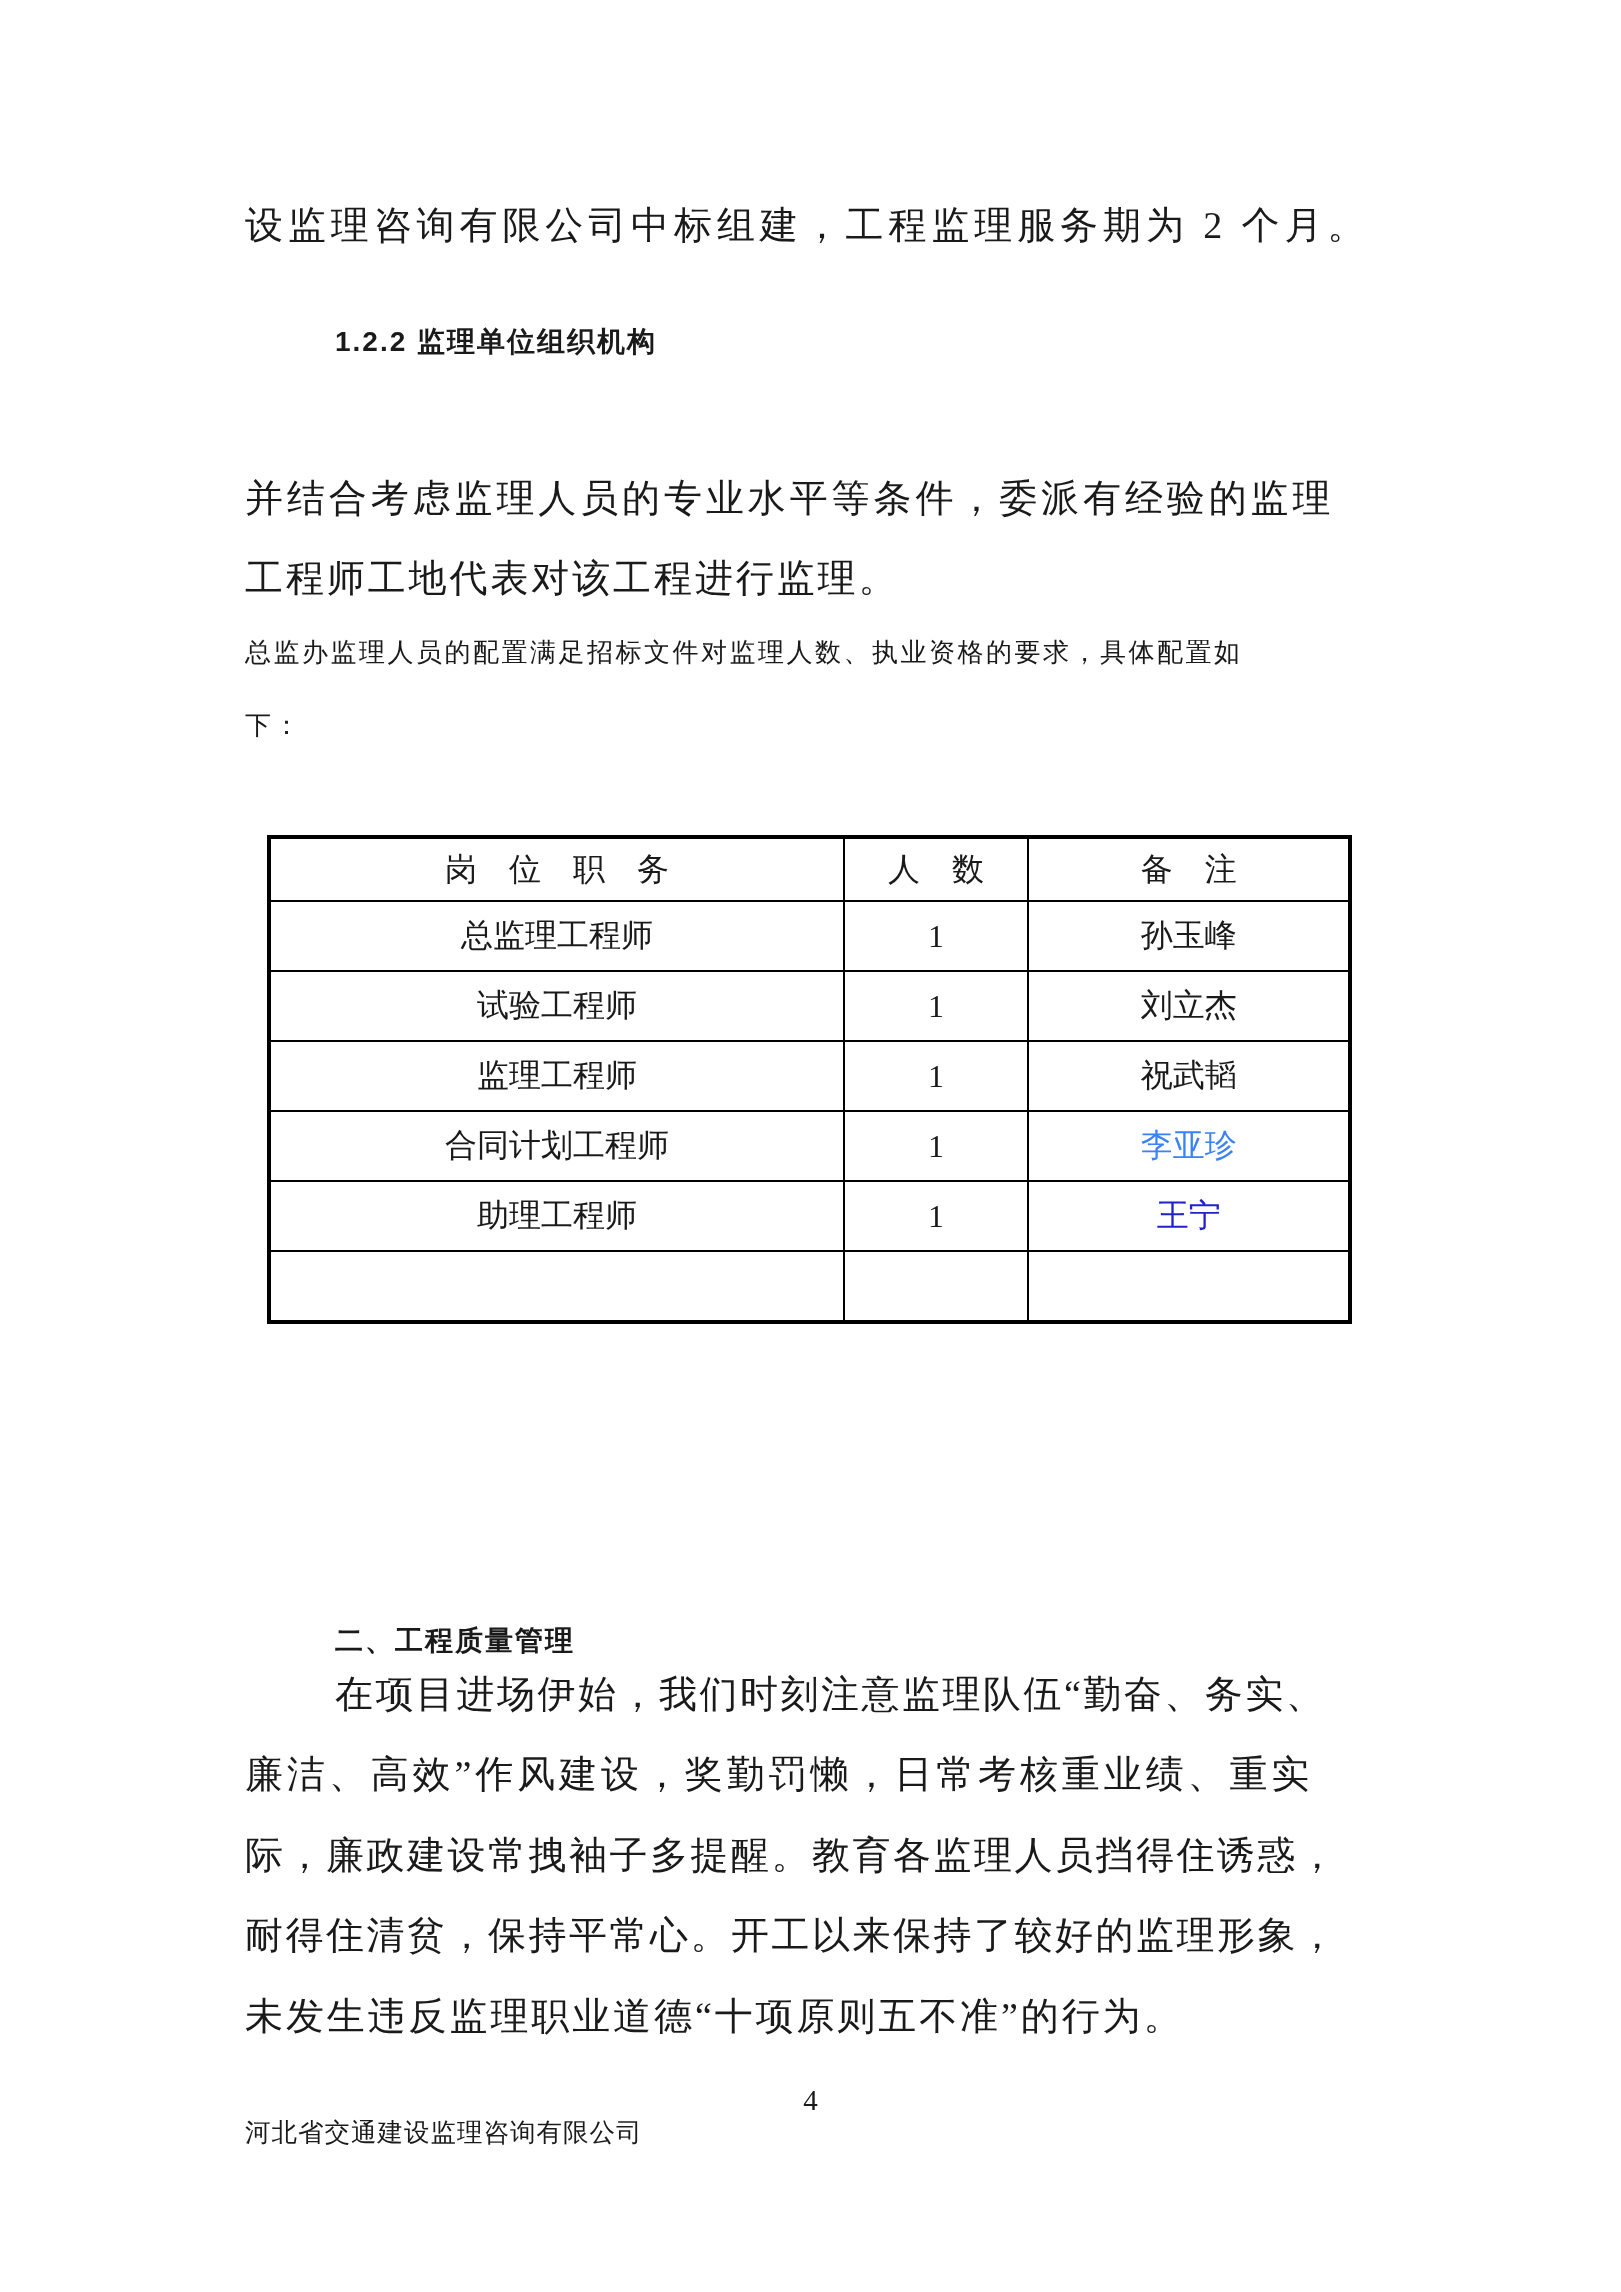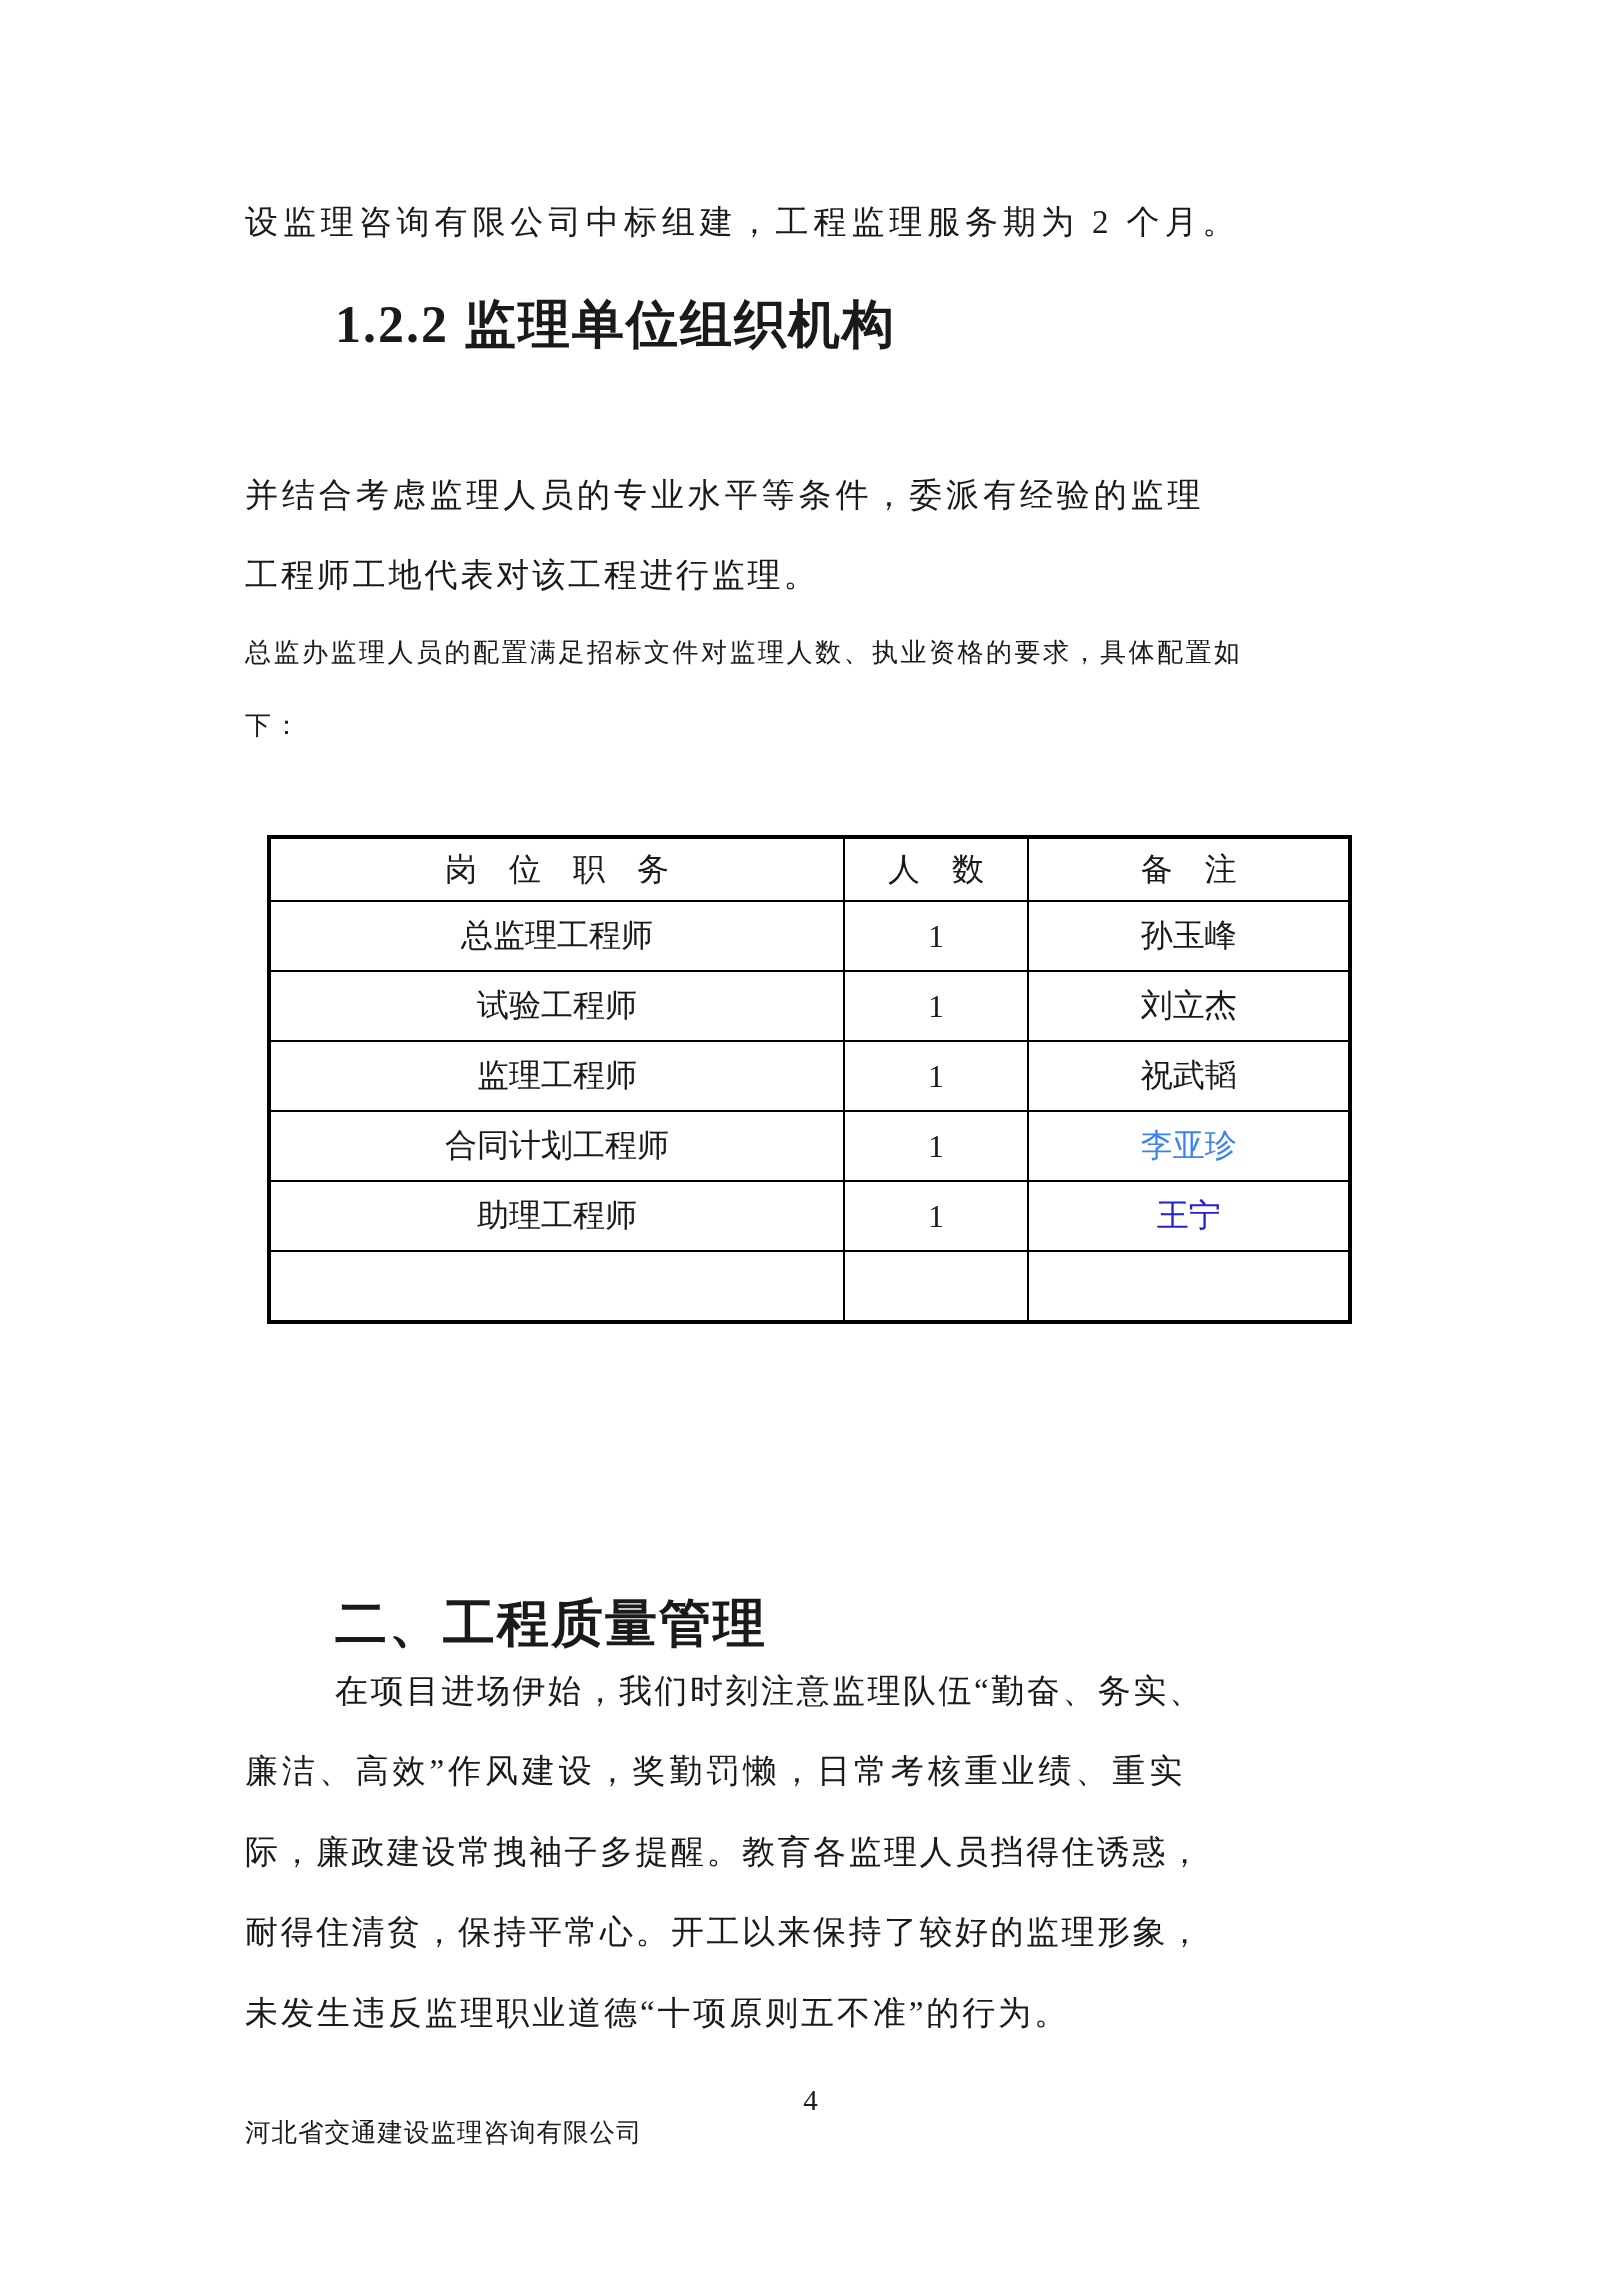--- a/index.html
+++ b/index.html
@@ -8,31 +8,32 @@
     width: 1621px;
     height: 2293px;
     background: #ffffff;
     font-family: "Liberation Serif", "DejaVu Serif", serif;
     color: #1a1a1a;
     overflow: hidden;
   }
   .line {
     position: absolute;
     white-space: nowrap;
-    font-size: 33px;
+    font-size: 38px;
     line-height: 1;
   }
   .heading {
     position: absolute;
     white-space: nowrap;
-    font-family: Liberation Serif, serif;
+    font-family: Liberation Sans, sans-serif;
     font-weight: bold;
-    font-size: 52px;
+    font-size: 28px;
     letter-spacing: 2px;
     line-height: 1;
+    margin-top: 29px;
   }
   .small-line {
     position: absolute;
     white-space: nowrap;
     font-size: 26px;
     letter-spacing: 2.5px;
     line-height: 1;
   }
   .staff-table {
     position: absolute;

